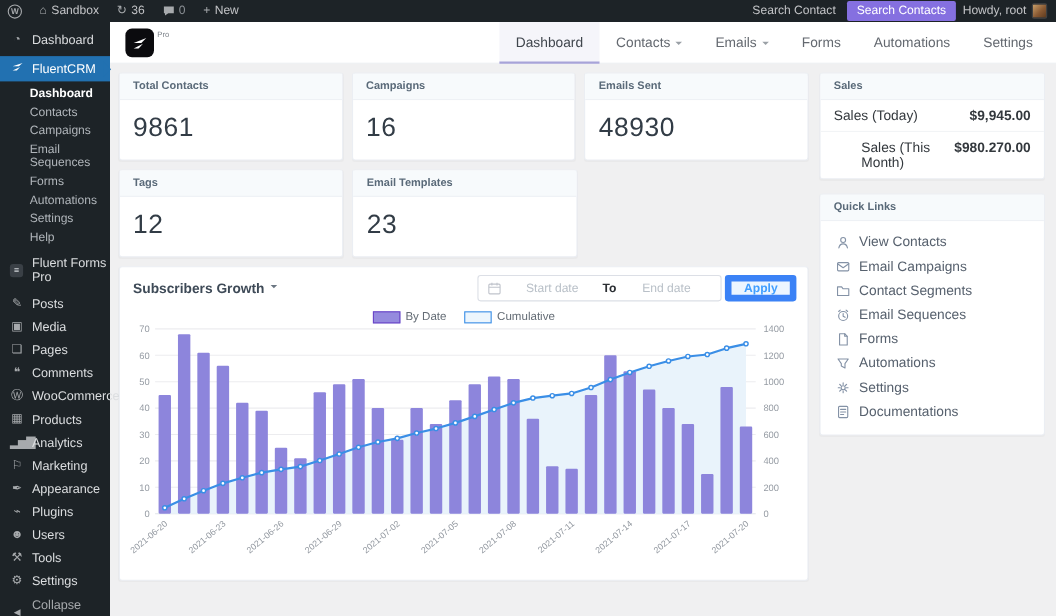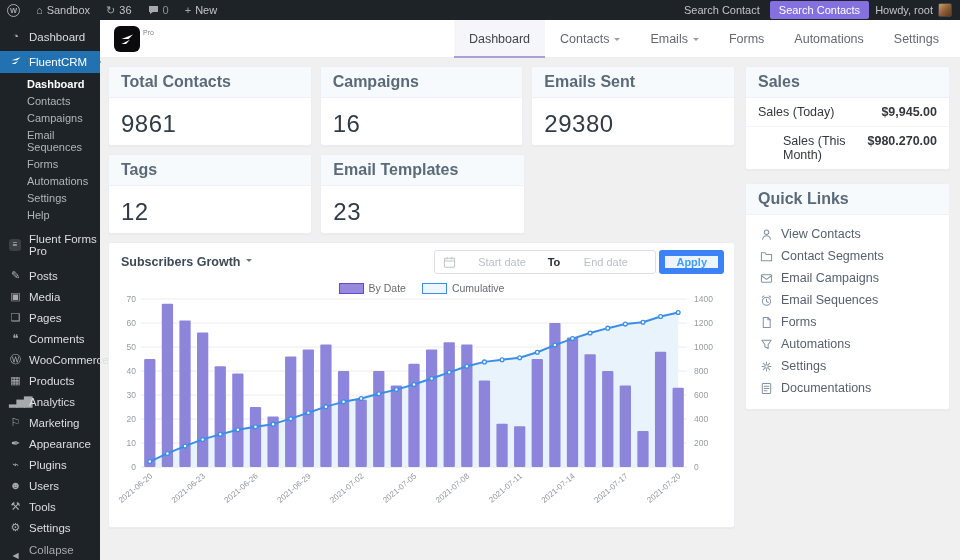--- a/index.html
+++ b/index.html
@@ -40,21 +40,21 @@
   .nav-items { margin-left:auto; display:flex; height:38px; margin-right:6px; }
   .nav-item { display:flex; align-items:center; gap:5px; padding:0 15px; font-size:12.5px; color:#646970; cursor:pointer; }
   .nav-item.active { background:#f5f5fa; box-shadow:inset 0 -2px 0 #a7a3d8; color:#40464d; }
   .caret { width:0; height:0; border:3.5px solid transparent; border-top-color:#9aa0a6; margin-top:4px; }
 
   .main { position:absolute; top:38px; left:0; right:0; bottom:0; padding:8px 10px 0 8px; display:flex; gap:10px; }
   .col-left { width:627px; }
   .col-right { flex:1; }
 
   .card { background:#fff; border:1px solid #ebeef3; border-radius:3px; box-shadow:0 1px 1px rgba(0,0,0,0.03); }
-  .card-head { background:#f7fafc; border-bottom:1px solid #eef1f5; padding:6px 12px; font-size:16px; font-weight:bold; color:#5a6a79; }
+  .card-head { background:#f7fafc; border-bottom:1px solid #eef1f5; padding:6px 12px; font-size:10px; font-weight:bold; color:#5a6a79; }
   .stat-row { display:flex; gap:8px; margin-bottom:8px; }
   .stat-card { flex:1; height:80px; }
   .stat-value { padding:12px 12px; font-size:24px; color:#323c46; letter-spacing:0.5px; }
 
   
   .sales-row { display:flex; justify-content:space-between; padding:7px 12px; font-size:12.5px; color:#33383d; border-bottom:1px solid #f2f4f6; }
   .sales-row:last-child { border-bottom:none;margin-left:25px; }
   .sales-val { font-weight:bold; }
 
   
@@ -250,21 +250,21 @@
         <div class="card stat-card">
           <div class="card-head">Total Contacts</div>
           <div class="stat-value">9861</div>
         </div>
         <div class="card stat-card">
           <div class="card-head">Campaigns</div>
           <div class="stat-value">16</div>
         </div>
         <div class="card stat-card">
           <div class="card-head">Emails Sent</div>
-          <div class="stat-value">29380</div>
+          <div class="stat-value">48930</div>
         </div>
       </div>
       <div class="stat-row">
         <div class="card stat-card">
           <div class="card-head">Tags</div>
           <div class="stat-value">12</div>
         </div>
         <div class="card stat-card">
           <div class="card-head">Email Templates</div>
           <div class="stat-value">23</div>
@@ -423,33 +423,33 @@
         <div class="ql-list">
           <div class="ql-item">
             <svg width="13" height="13" viewBox="0 0 14 14">
                 <circle cx="7" cy="4.5" r="2.4"></circle>
                 <path d="M2.8 12.2c.5-2.6 2.2-3.9 4.2-3.9s3.7 1.3 4.2 3.9"></path>
               </svg>
             <span>View Contacts</span>
           </div>
           <div class="ql-item">
             <svg width="13" height="13" viewBox="0 0 14 14">
-                <path d="M1.5 3h4l1.3 1.8h5.7v6.7H1.5z"></path>
-              </svg>
-            <span>Contact Segments</span>
-          </div>
-          <div class="ql-item">
-            <svg width="13" height="13" viewBox="0 0 14 14">
                 <rect x="1.5" y="3" width="11" height="8" rx="1"></rect>
                 <path d="M1.5 4l5.5 4 5.5-4"></path>
               </svg>
             <span>Email Campaigns</span>
           </div>
           <div class="ql-item">
             <svg width="13" height="13" viewBox="0 0 14 14">
+                <path d="M1.5 3h4l1.3 1.8h5.7v6.7H1.5z"></path>
+              </svg>
+            <span>Contact Segments</span>
+          </div>
+          <div class="ql-item">
+            <svg width="13" height="13" viewBox="0 0 14 14">
                 <circle cx="7" cy="7.8" r="4.4"></circle>
                 <path d="M7 5.4v2.6l1.9 1.1M2.6 3.4l1.5-1.3M11.4 3.4L9.9 2.1"></path>
               </svg>
             <span>Email Sequences</span>
           </div>
           <div class="ql-item">
             <svg width="13" height="13" viewBox="0 0 14 14">
                 <path d="M3.5 1.5h5L11 4v8.5H3.5z"></path>
                 <path d="M8.5 1.5V4H11"></path>
               </svg>

